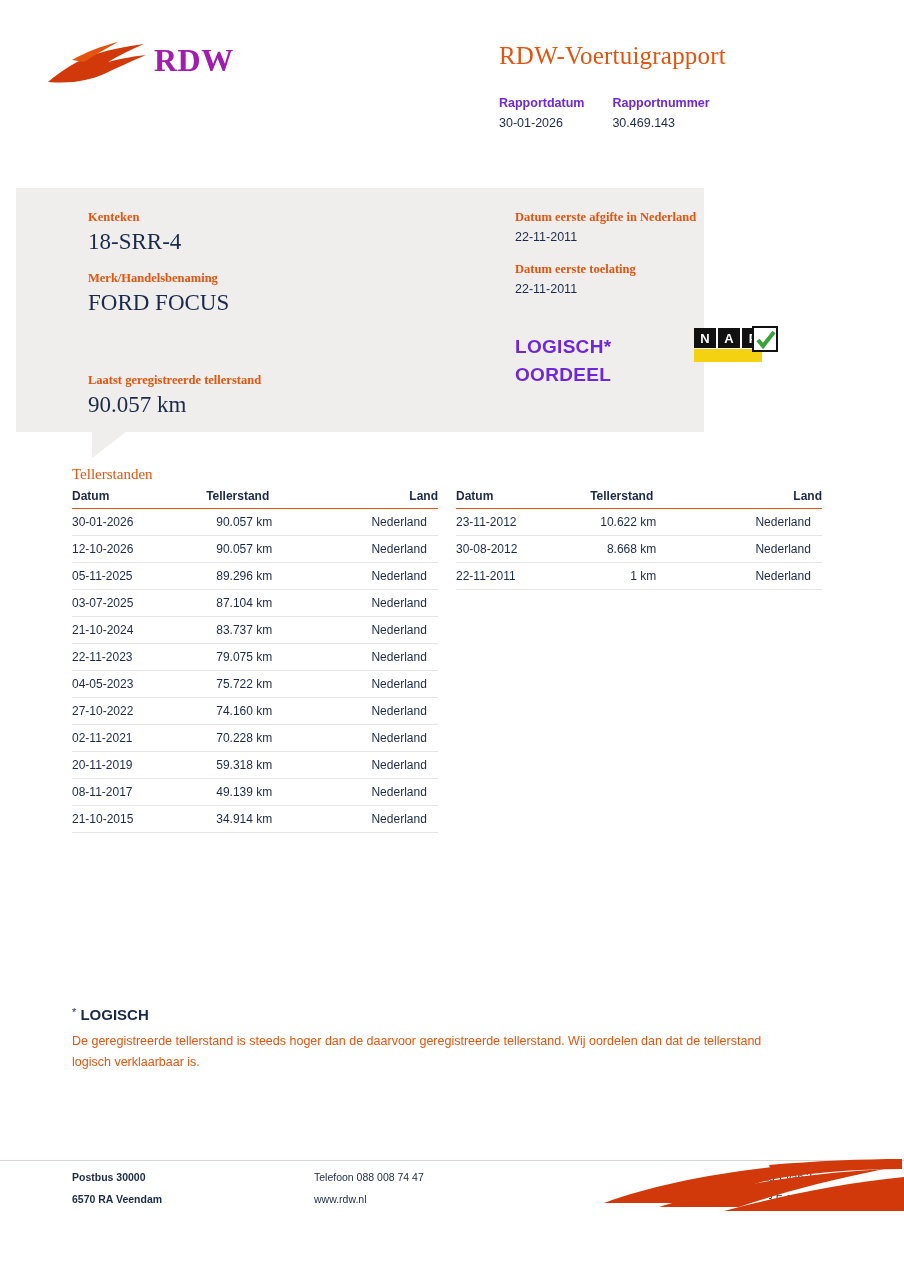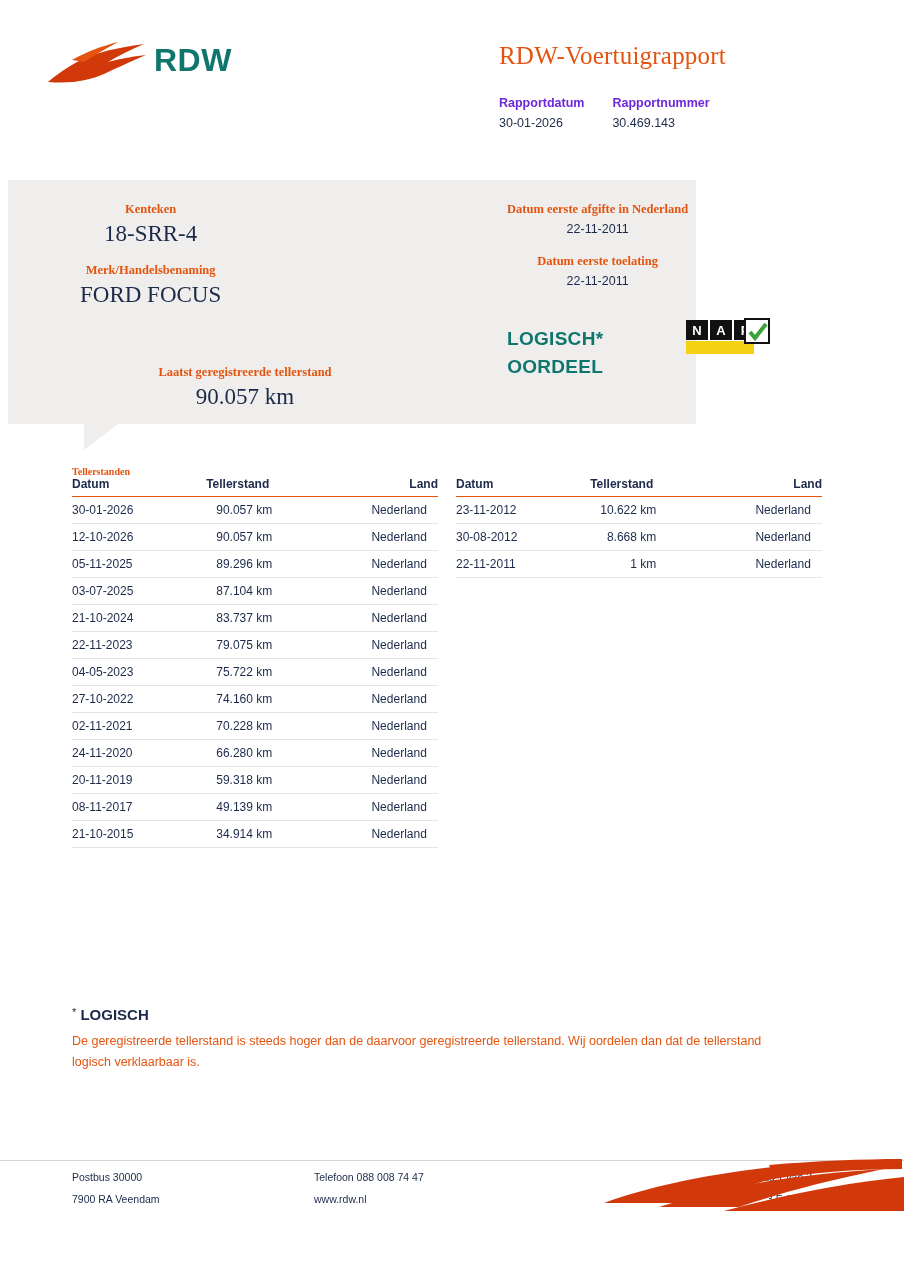--- a/index.html
+++ b/index.html
@@ -21,24 +21,24 @@
   }
   .logo-block {
     position: absolute;
     left: 44px;
     top: 30px;
     display: flex;
     align-items: center;
   }
   .logo-mark { width: 104px; height: 60px; }
   .logo-text {
-    font-family: Liberation Sans, sans-serif;
+    font-family: Liberation Serif, serif;
     font-size: 32px;
     font-weight: bold;
-    color: #0f766e;
+    color: #a21caf;
     letter-spacing: 0.5px;
     margin-left: 6px;
   }
   .report-title {
     position: absolute;
     left: 499px;
     top: 42px;
     font-family: Liberation Serif, serif;
     font-size: 25px;
     color: #e4540f;
@@ -59,25 +59,24 @@
     margin-bottom: 6px;
   }
   .meta-value {
     font-size: 12.5px;
     color: #1b2a4a;
   }
 
   
   .summary {
     position: relative;
-    margin: 8px;
+    margin: 16px;
     width: 688px;
     min-height: 244px;
     background: #f0eeec;
-    text-align: center;
   }
   .summary-notch {
     position: absolute;
     left: 76px;
     bottom: -26px;
     width: 0; height: 0;
     border-left: 34px solid #f0eeec;
     border-bottom: 26px solid transparent;
   }
   .label-orange {
@@ -99,21 +98,21 @@
   .sum-right .blk { margin-bottom: 18px; }
   .sum-right .val-small { font-size: 12.5px; margin-top: 5px; color: #1b2a4a; }
 
   .oordeel {
     position: absolute;
     left: 499px;
     top: 145px;
     font-family: "Liberation Sans", sans-serif;
     font-weight: bold;
     font-size: 19px;
-    color: #0f766e;
+    color: #6d28d9;
     line-height: 1.45;
     letter-spacing: 0.3px;
   }
 
   .nap-logo {
     position: absolute;
     left: 678px;
     top: 140px;
     width: 84px;
     height: 34px;
@@ -151,23 +150,24 @@
 
   
   .tables-wrap {
     position: absolute;
     left: 72px;
     top: 466px;
     width: 770px;
   }
   .tables-title {
     color: #e4540f;
-    font-size: 10px;
-    font-weight: bold;
+    font-size: 15px;
+    font-weight: normal;
     font-family: "Liberation Serif", serif;
+    margin-bottom: 6px;
   }
   .cols { display: flex; }
   .tbl { width: 366px; }
   .tbl.second { margin-left: 18px; }
   table { border-collapse: collapse; width: 100%; font-size: 12px; }
   thead th {
     font-size: 12px;
     font-weight: bold;
     color: #1b2a4a;
     padding: 0 0 5px 0;
@@ -215,21 +215,21 @@
     width: 904px;
     border-top: 1px solid #d8d5d2;
     padding-top: 10px;
   }
   .footer-row {
     position: relative;
     height: 22px;
     font-size: 10.5px;
     color: #1b2a4a;
   }
-  .f-c1 { position: absolute; left: 72px; }
+  .f-c1 { position: absolute; left: 72px; font-weight: bold; }
   .f-c2 { position: absolute; left: 274px; margin-left: 40px; }
   .f-c3 { position: absolute; right: 92px; }
 
   .footer-swoosh {
     position: absolute;
     right: 0;
     bottom: 0;
     width: 420px;
     height: 60px;
     overflow: hidden;
@@ -364,25 +364,20 @@
               <td class="c-datum">27-10-2022</td>
               <td class="c-teller">74.160 km</td>
               <td class="c-land">Nederland</td>
             </tr>
             <tr>
               <td class="c-datum">02-11-2021</td>
               <td class="c-teller">70.228 km</td>
               <td class="c-land">Nederland</td>
             </tr>
             <tr>
-              <td class="c-datum">24-11-2020</td>
-              <td class="c-teller">66.280 km</td>
-              <td class="c-land">Nederland</td>
-            </tr>
-            <tr>
               <td class="c-datum">20-11-2019</td>
               <td class="c-teller">59.318 km</td>
               <td class="c-land">Nederland</td>
             </tr>
             <tr>
               <td class="c-datum">08-11-2017</td>
               <td class="c-teller">49.139 km</td>
               <td class="c-land">Nederland</td>
             </tr>
             <tr>
@@ -432,21 +427,21 @@
   <div class="footnote-body">De geregistreerde tellerstand is steeds hoger dan de daarvoor geregistreerde tellerstand. Wij oordelen dan dat de tellerstand logisch verklaarbaar is.</div>
 </div>
 
 <div class="footer">
   <div class="footer-row">
     <span class="f-c1">Postbus 30000</span>
     <span class="f-c2">Telefoon 088 008 74 47</span>
     <span class="f-c3">Blad 1 van 3</span>
   </div>
   <div class="footer-row">
-    <span class="f-c1">7900 RA Veendam</span>
+    <span class="f-c1">6570 RA Veendam</span>
     <span class="f-c2">www.rdw.nl</span>
     <span class="f-c3">3 E 1675f</span>
   </div>
   <div class="footer-swoosh">
     <svg width="420" height="60" viewBox="0 0 420 60">
       <path d="M120 48 C180 26 260 12 360 6 C300 20 250 34 210 48 Z" fill="#d1390b"></path>
       <path d="M175 52 C230 34 300 20 400 14 C340 26 290 40 255 52 Z" fill="#d1390b"></path>
       <path d="M240 56 C300 40 360 28 420 22 L420 56 Z" fill="#d1390b"></path>
       <path d="M285 10 C330 6 380 4 418 4 L418 14 C370 14 325 18 290 24 Z" fill="#d1390b"></path>
     </svg>

